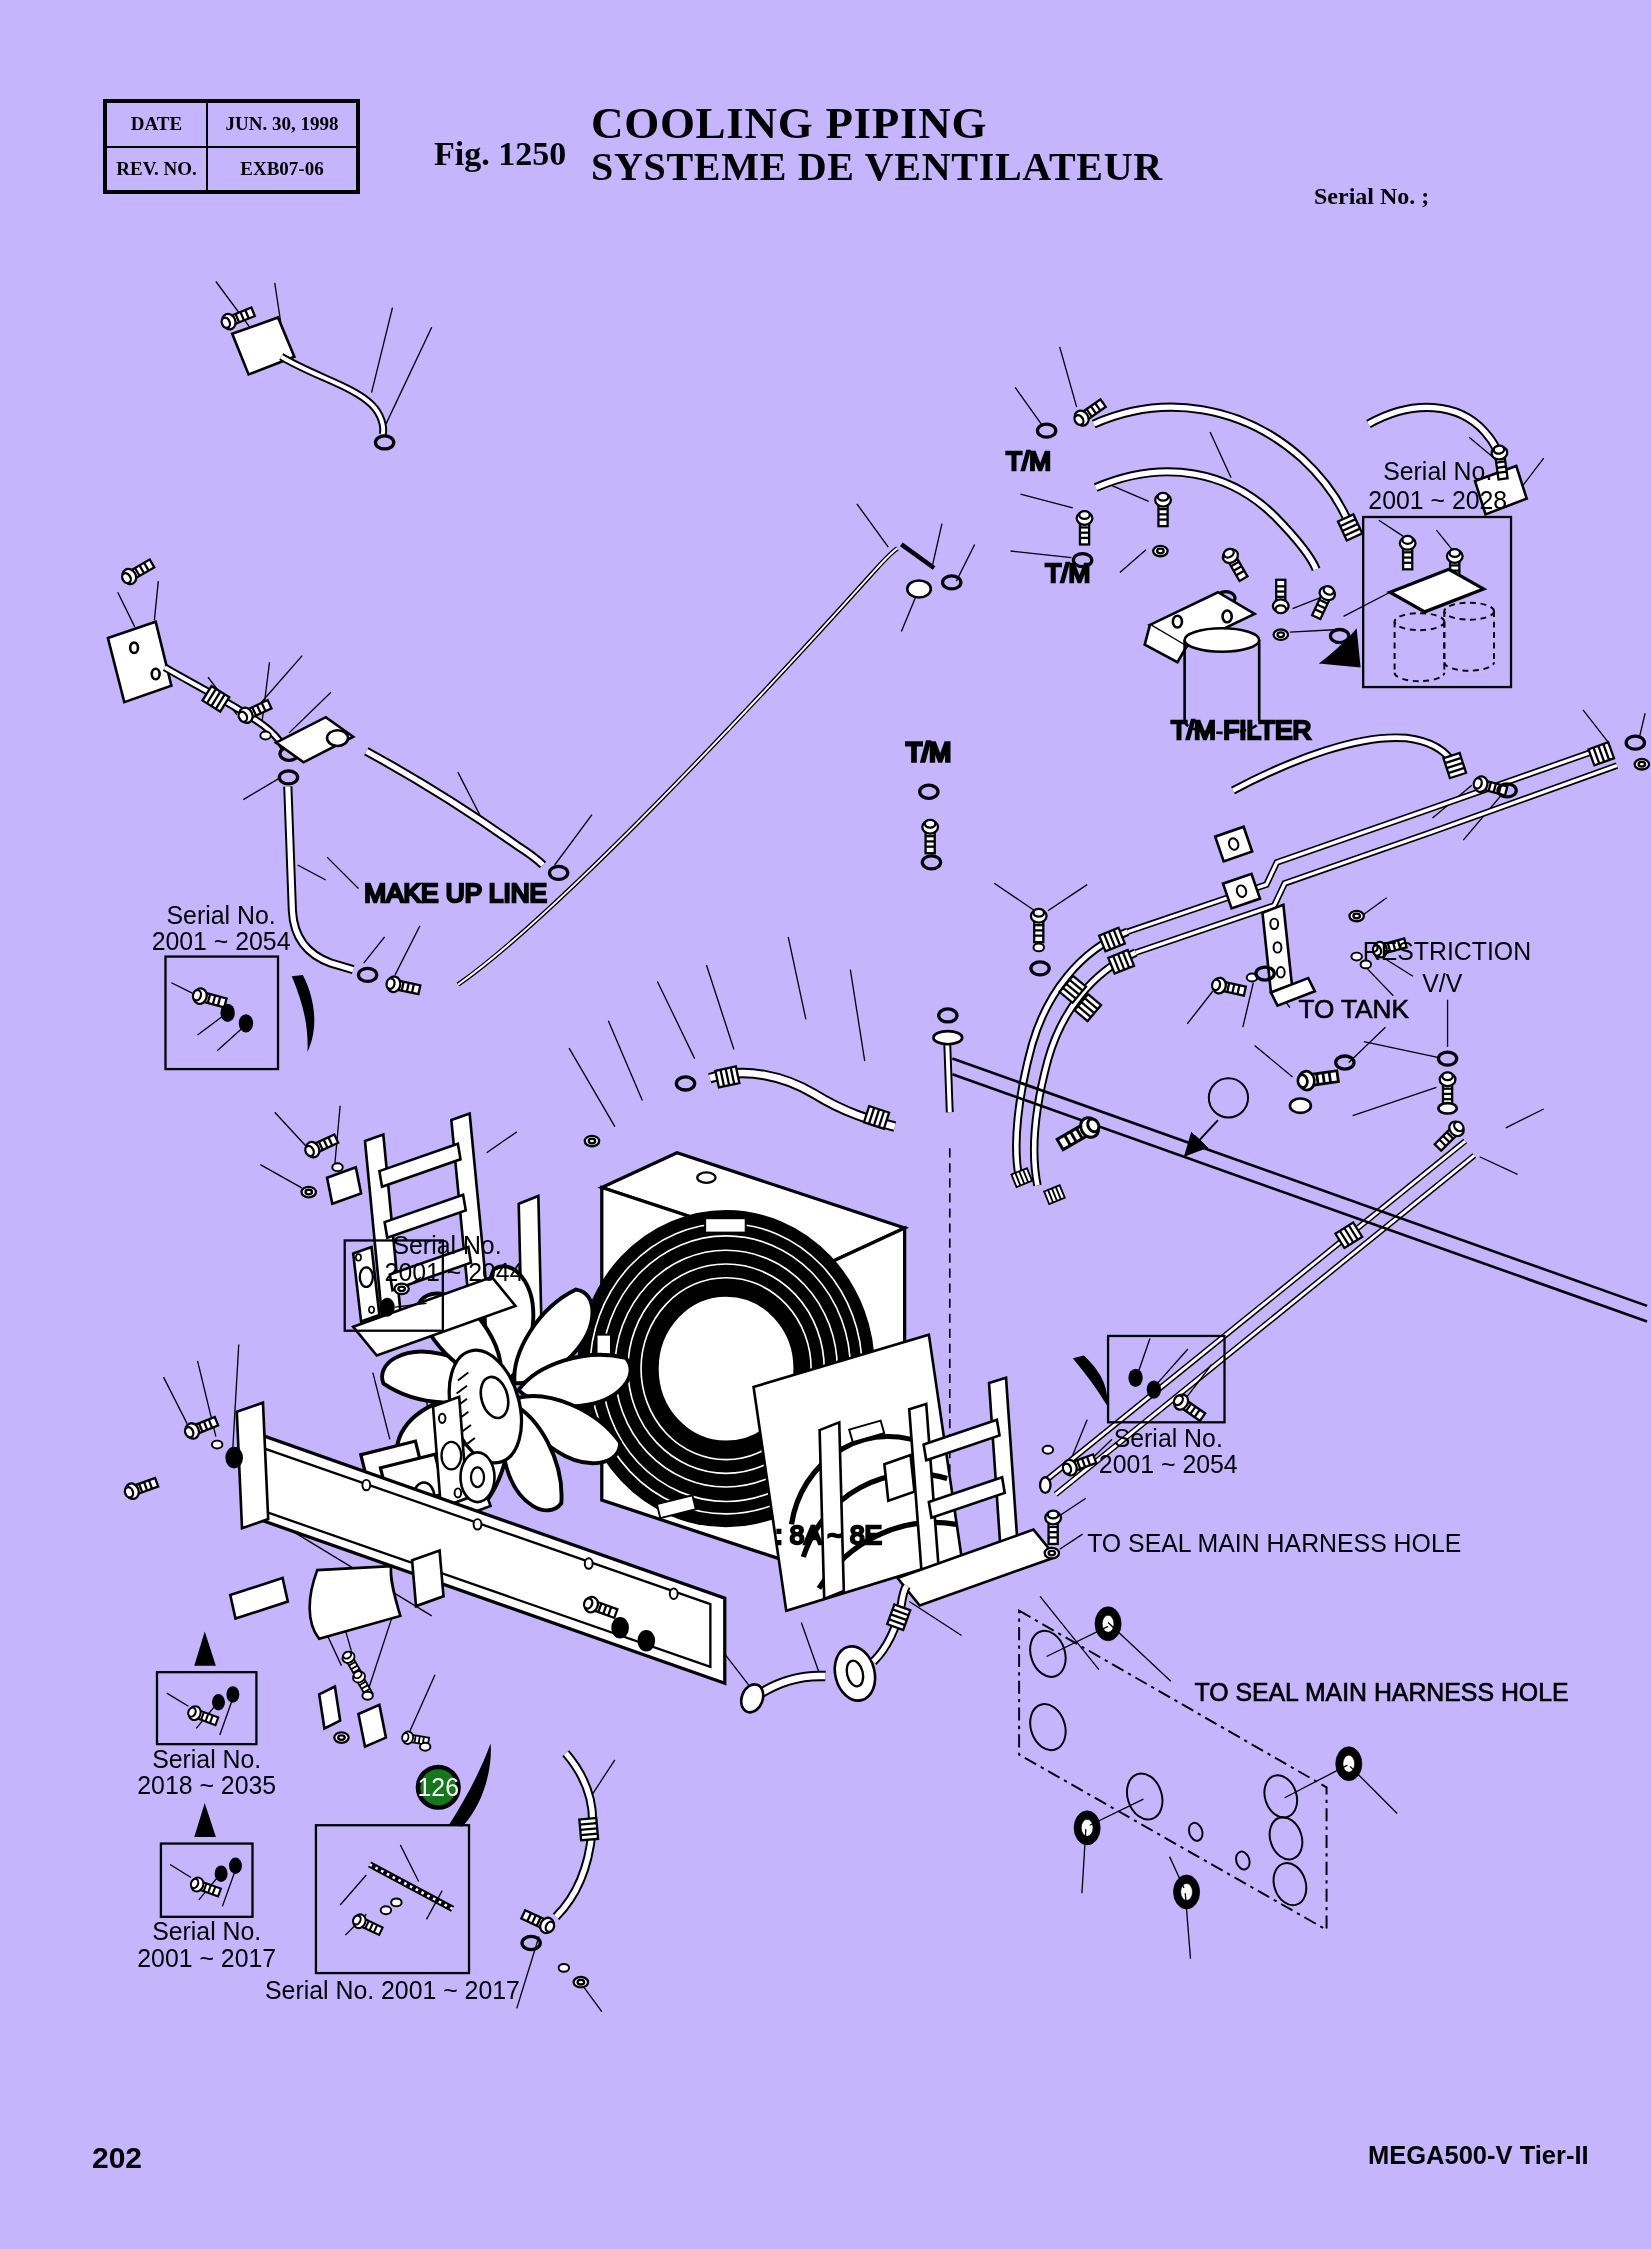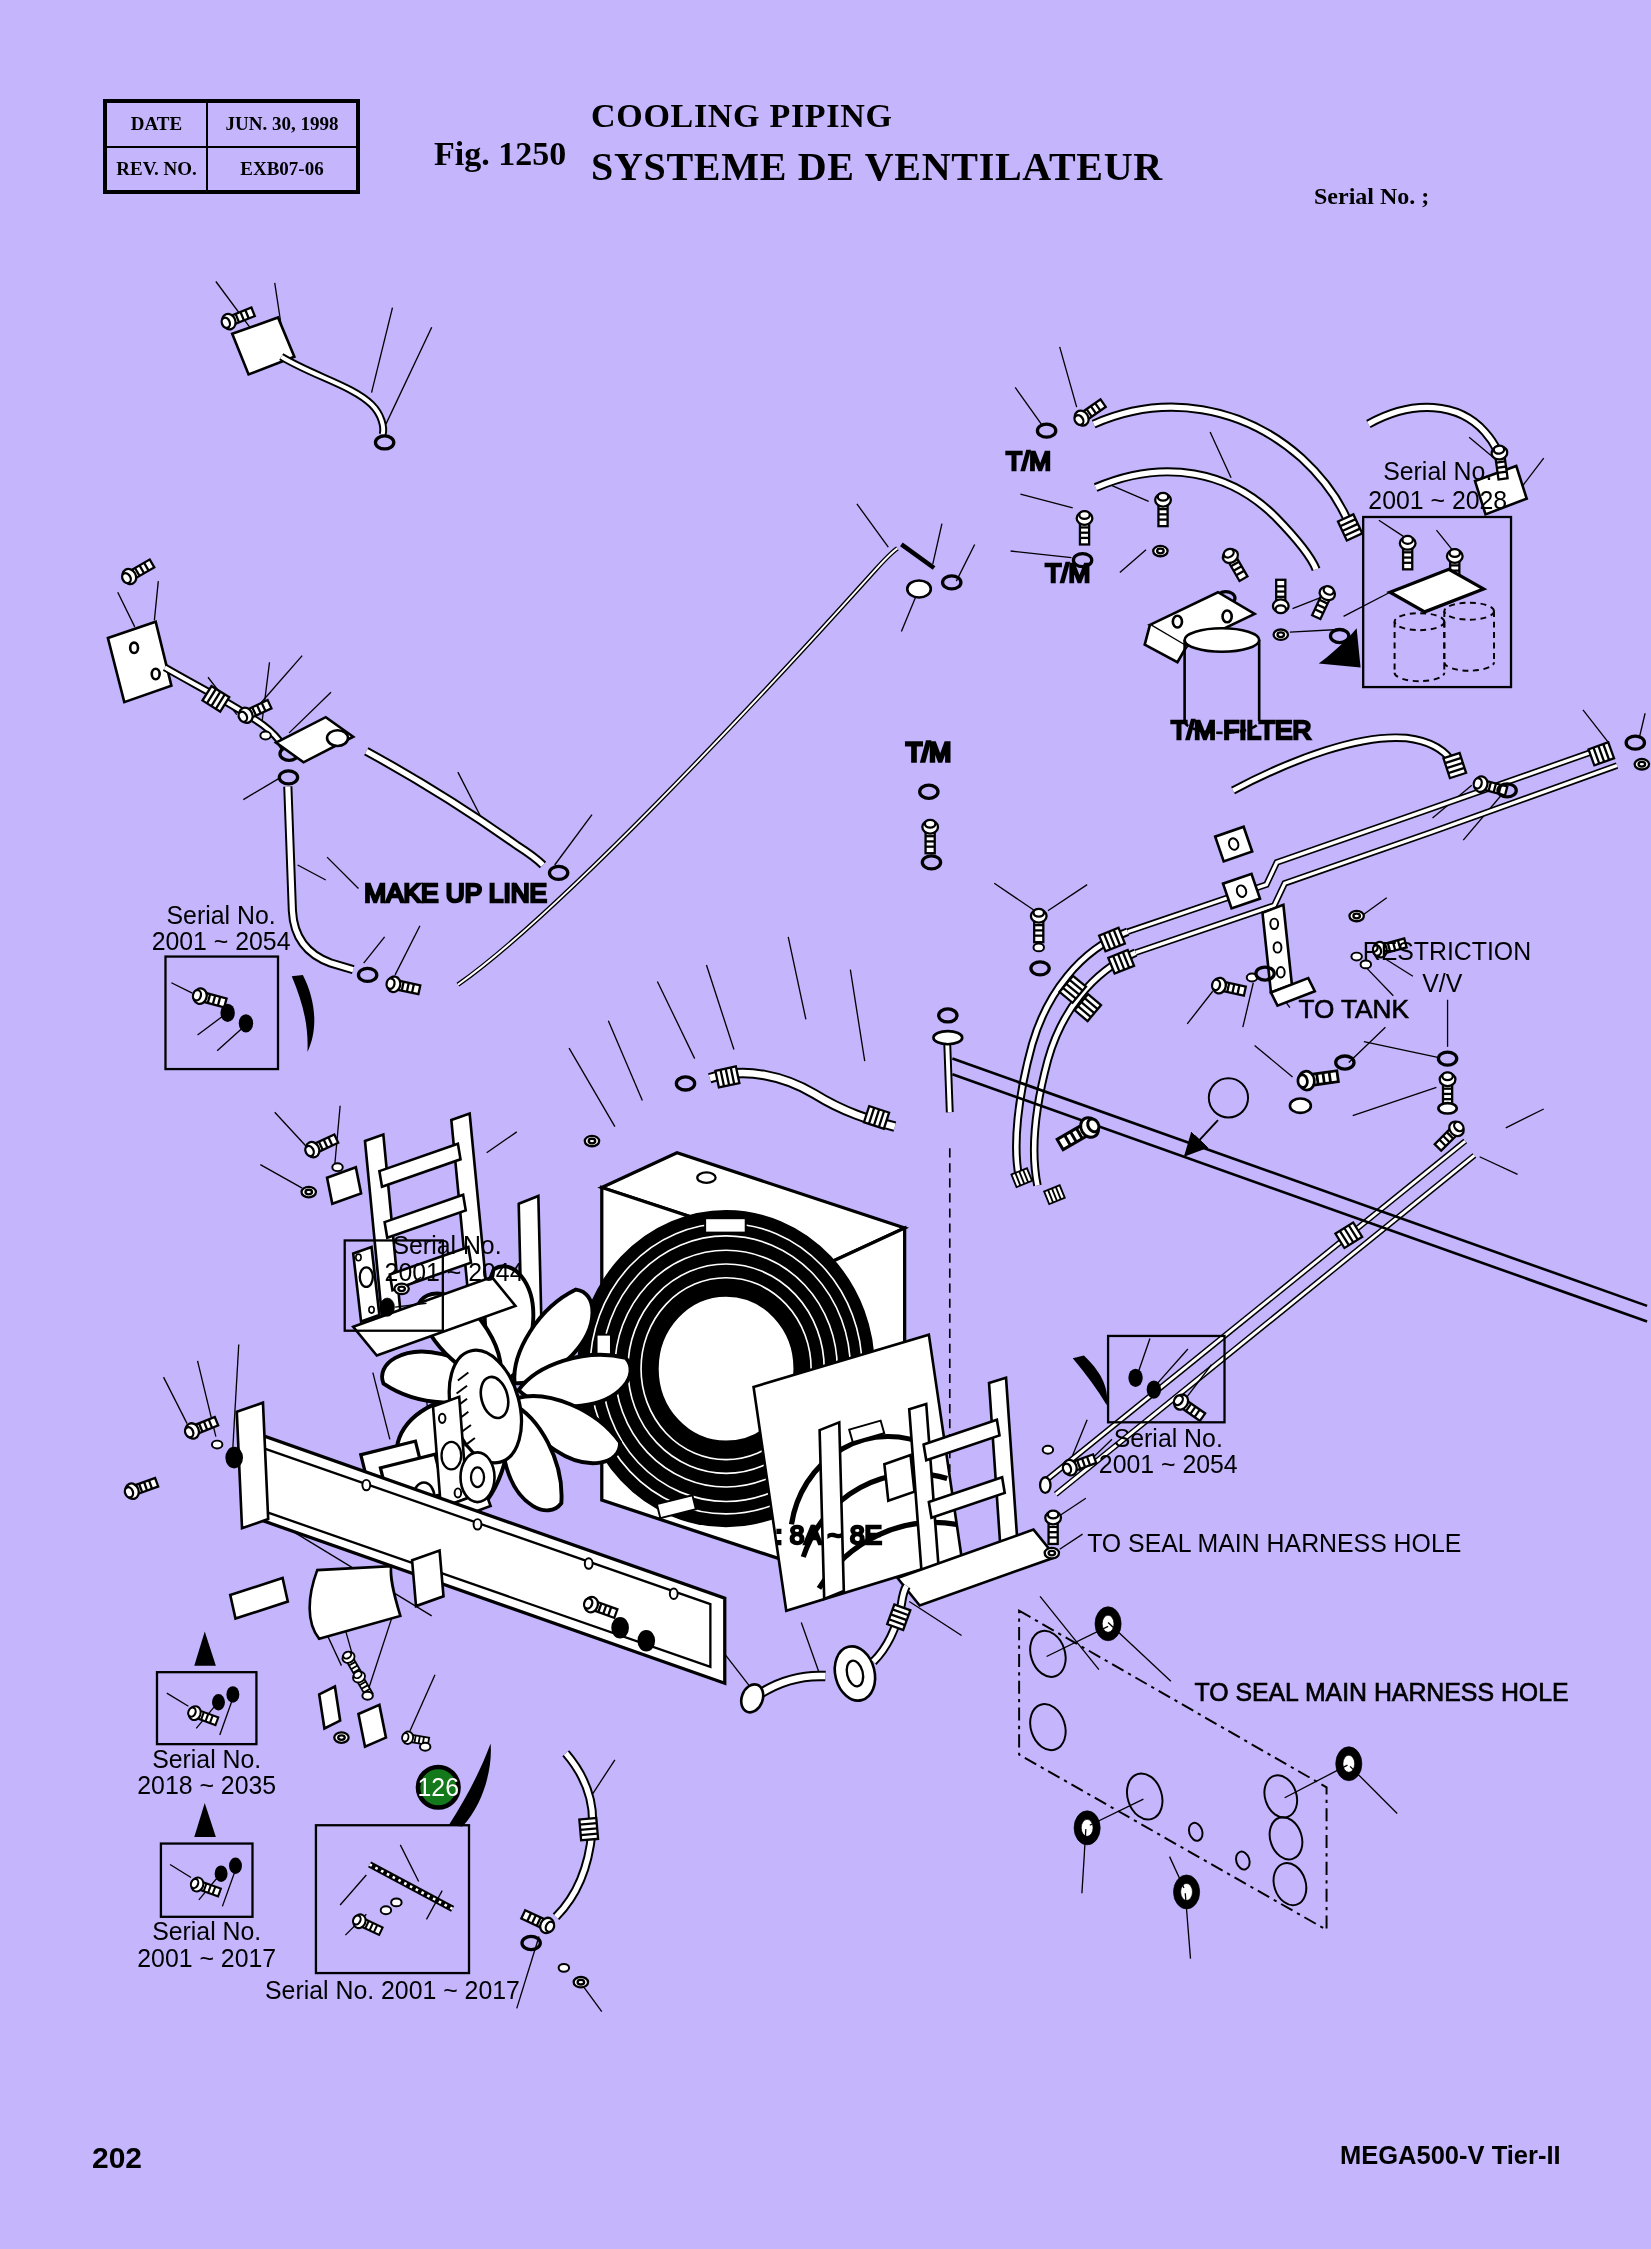--- a/index.html
+++ b/index.html
@@ -5,27 +5,27 @@
   html,body{margin:0;padding:0;background:#e8e8e8;}
   .page{position:relative;width:1651px;height:2250px;background:#c4b5fd;overflow:hidden;
         font-family:"Liberation Serif",serif;color:#000;}
   
   .info-table{position:absolute;left:103px;top:99px;width:257px;height:95px;
               border:4.6px solid #000;border-collapse:collapse;table-layout:fixed;}
   .info-table td{border:2px solid #000;font-family:"Liberation Serif",serif;
                  font-weight:bold;font-size:19px;text-align:center;vertical-align:middle;padding:0;}
   .info-table td.c1{width:99px;}
   .fig-label{position:absolute;left:434px;top:135px;font-size:34px;font-weight:bold;}
-  .title1{position:absolute;left:591px;top:97px;font-size:34px;font-weight:bold;letter-spacing:0.7px;}
+  .title1{position:absolute;left:591px;top:97px;font-size:45px;font-weight:bold;letter-spacing:0.7px;}
   .title2{position:absolute;left:591px;top:143px;font-size:40px;font-weight:bold;letter-spacing:0.7px;}
   .serial-note{position:absolute;left:1314px;top:183px;font-size:24px;font-weight:bold;font-family:Liberation Serif, serif;}
   
   .page-num{position:absolute;left:92px;top:2141px;font-family:"Liberation Sans",sans-serif;
             font-size:30px;font-weight:bold;}
-  .model-code{position:absolute;left:1340px;top:2141px;font-family:"Liberation Sans",sans-serif;
+  .model-code{position:absolute;left:1368px;top:2141px;font-family:"Liberation Sans",sans-serif;
             font-size:25.5px;font-weight:bold;}
   
   svg{position:absolute;left:0;top:0;}
   .dlabel{font-family:"Liberation Sans",sans-serif;font-size:40px;fill:#000;}
   .slabel{font-family:"Liberation Sans",sans-serif;font-size:38px;fill:#000;text-anchor:middle;}
   .slabel-l{font-family:"Liberation Sans",sans-serif;font-size:38px;fill:#000;}
   .badge-txt{font-family:"Liberation Sans",sans-serif;font-size:38px;fill:#fff;text-anchor:middle;}
 </style>
 </head>
 <body>

